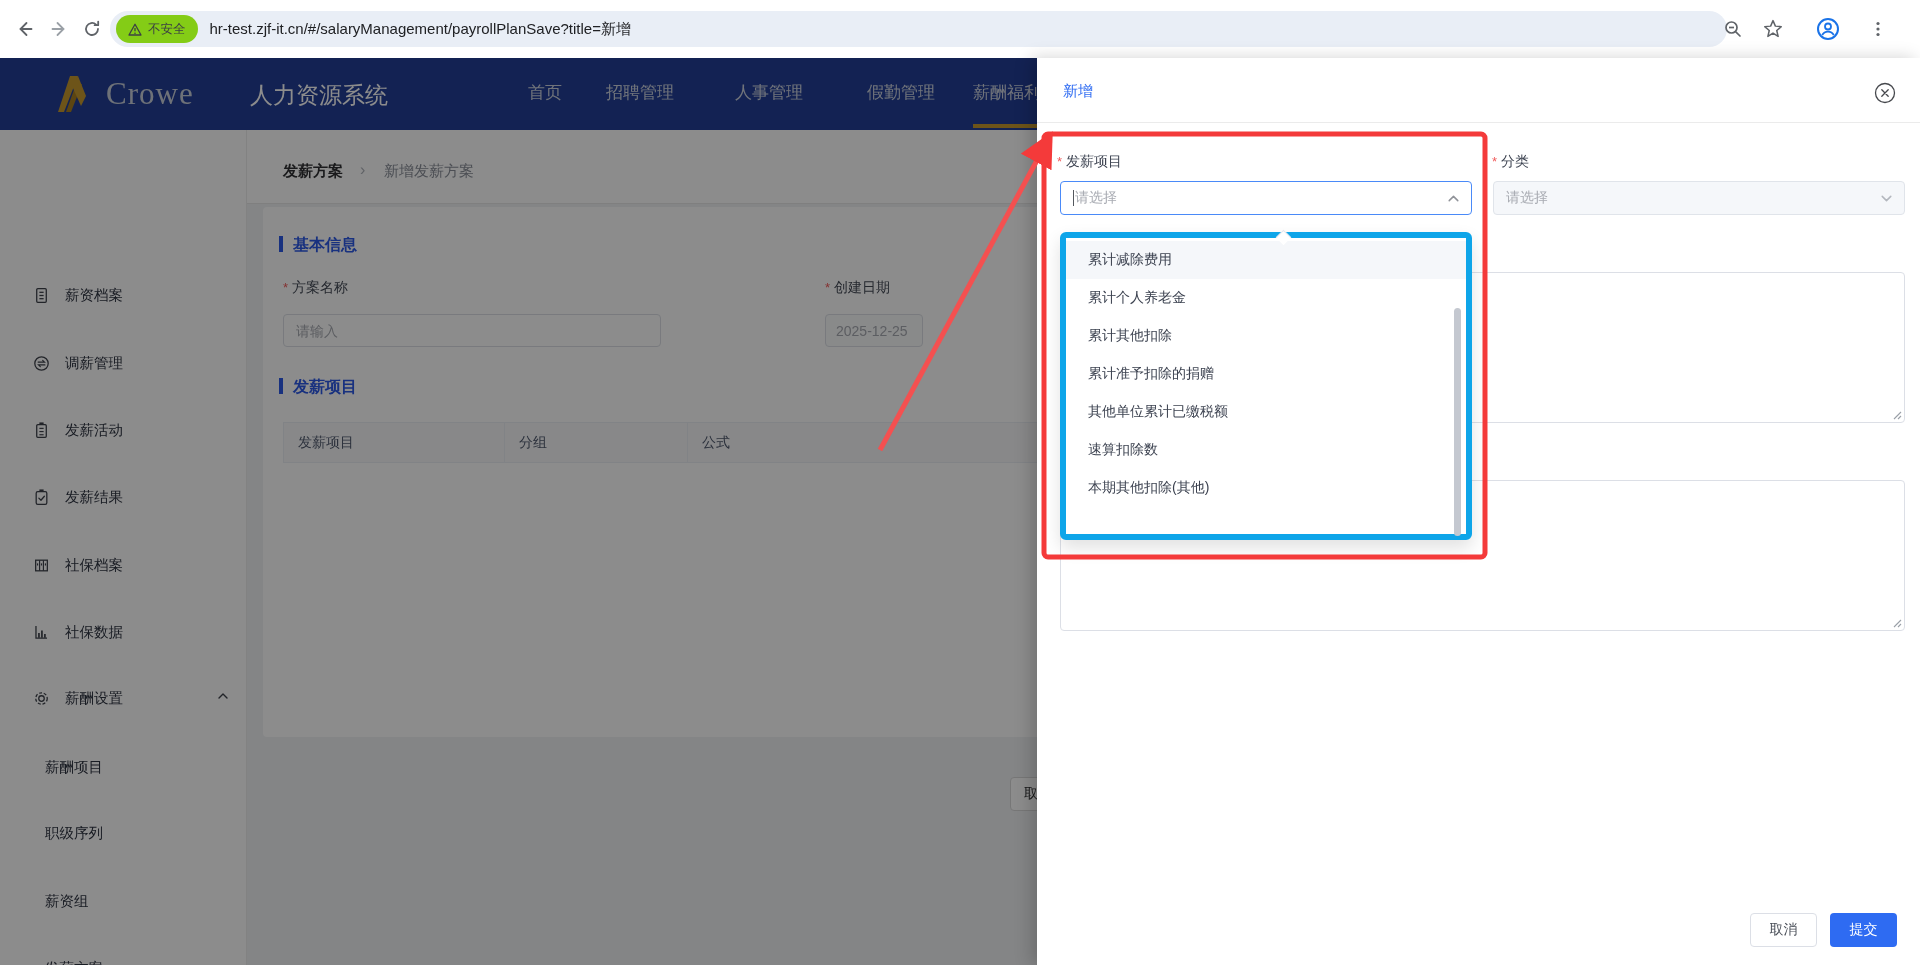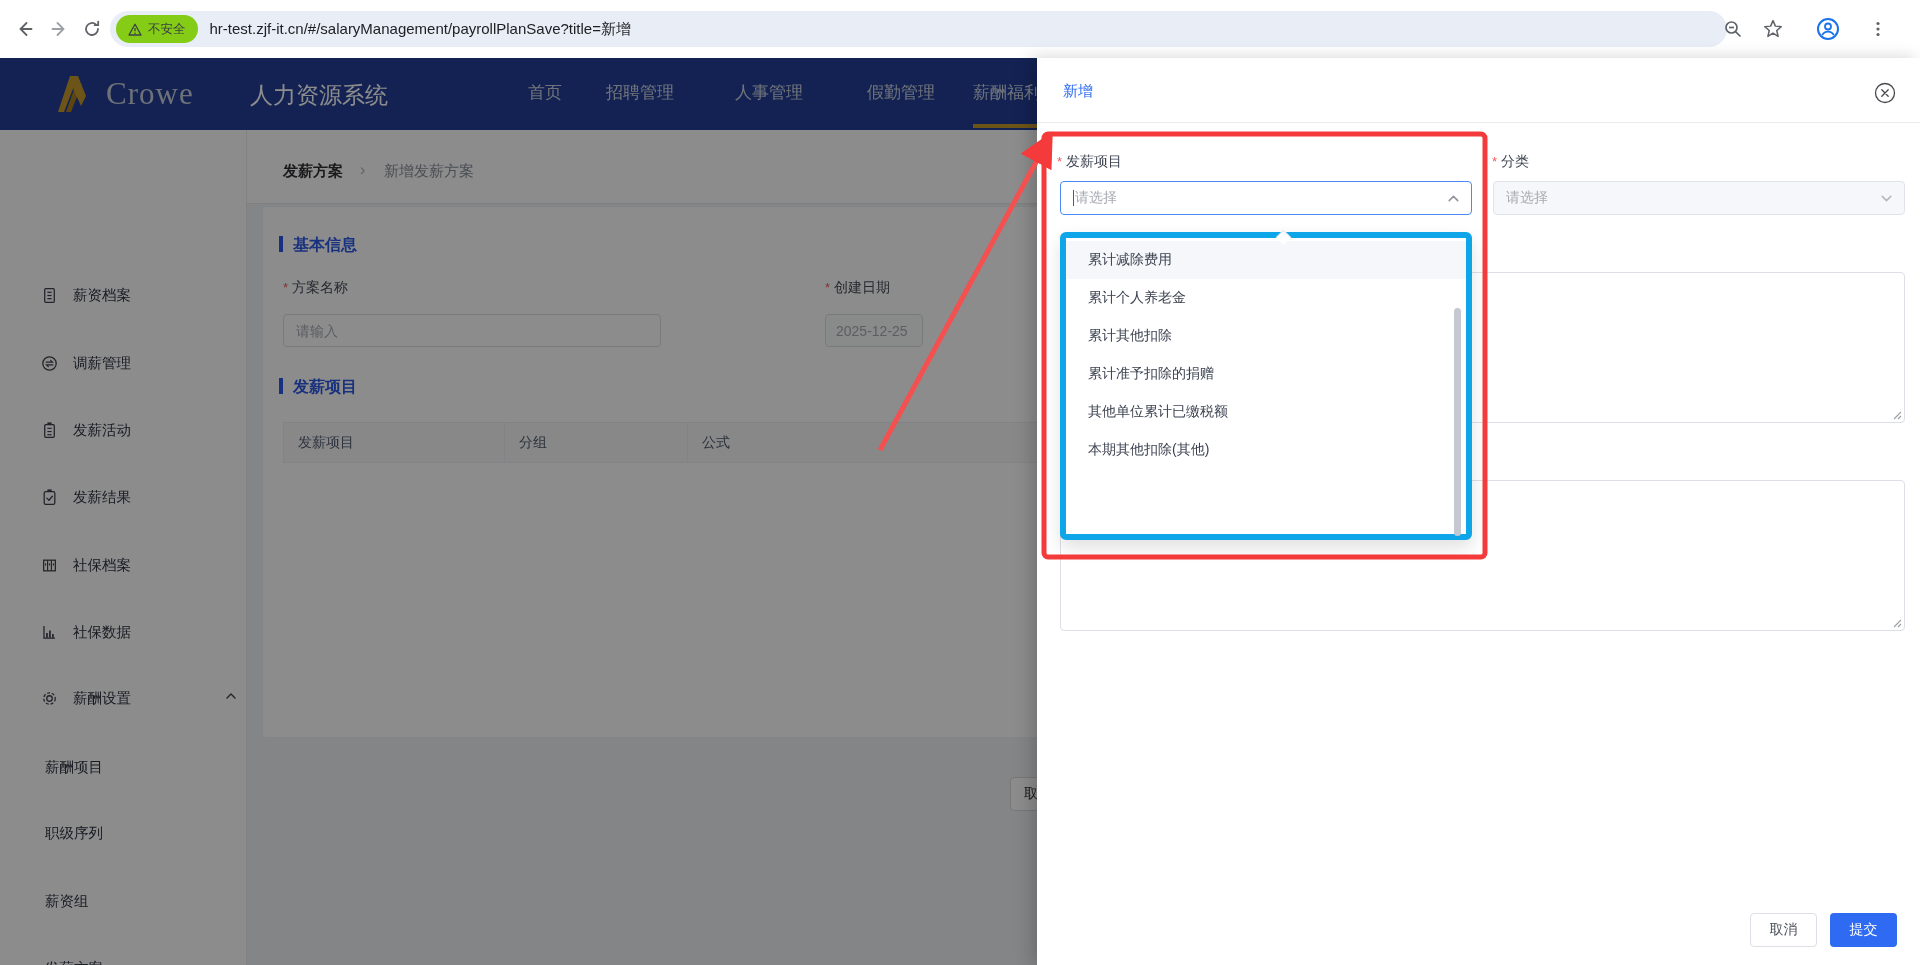--- a/index.html
+++ b/index.html
@@ -17,21 +17,21 @@
   
   .navbar { position:absolute; left:0; top:58px; width:1920px; height:88px; background:#233f97; z-index:1; }
   .logo-mark { position:absolute; left:56px; top:16px; }
   .logo-crowe { position:absolute; left:106px; top:18px; font-family:"Liberation Serif","DejaVu Serif",serif; font-size:31px; color:#c9cfdb; letter-spacing:1px; }
   .app-title { position:absolute; left:250px; top:22px; font-size:23px; font-weight:normal; color:#ffffff; }
   .nav-item { position:absolute; top:23px; font-size:17px; color:#ccd2df; cursor:pointer; white-space:nowrap; }
   .nav-underline { position:absolute; left:973px; top:66px; width:68px; height:4px; background:#c79a2f; }
 
   
   .sidebar { position:absolute; left:0; top:130px; width:247px; height:835px; background:#ffffff; z-index:1; border-right:1px solid #ededed; }
-  .side-item { position:absolute; left:16px; width:247px; height:26px; display:flex; align-items:center; cursor:pointer; }
+  .side-item { position:absolute; left:8px; width:247px; height:26px; display:flex; align-items:center; cursor:pointer; }
   .side-item .ic { position:absolute; left:25px; width:17px; height:17px; }
   .side-item .lb { position:absolute; left:57px; font-size:14.5px; color:#2f3542; white-space:nowrap; }
   .side-sub { position:absolute; left:45px; font-size:14.5px; color:#2f3542; cursor:pointer; white-space:nowrap; }
   .side-chevron { position:absolute; left:208px; top:4px; }
 
   
   .main-bg { position:absolute; left:247px; top:130px; width:1673px; height:835px; background:#f0f2f5; z-index:1; }
   .crumb-bar { position:absolute; left:247px; top:130px; width:1673px; height:74px; background:#ffffff; border-bottom:1px solid #e8e8e8; z-index:1; }
   .crumb-main { position:absolute; left:283px; top:162px; font-size:15px; font-weight:bold; color:#303133; z-index:2; }
   .crumb-sep  { position:absolute; left:360px; top:161px; font-size:16px; color:#b0b4bb; z-index:2; }
@@ -296,20 +296,21 @@
   </div>
 
   <div class="dropdown">
     <div class="dd-notch"></div>
     <div class="dd-list">
       <div class="dd-opt hl">累计减除费用</div>
       <div class="dd-opt">累计个人养老金</div>
       <div class="dd-opt">累计其他扣除</div>
       <div class="dd-opt">累计准予扣除的捐赠</div>
       <div class="dd-opt">其他单位累计已缴税额</div>
+      <div class="dd-opt">速算扣除数</div>
       <div class="dd-opt">本期其他扣除(其他)</div>
     </div>
     <div class="dd-scroll"></div>
   </div>
 
   <button class="btn-default" style="left:713px; top:855px; width:67px;">取消</button>
   <button class="btn-primary" style="left:793px; top:855px; width:67px;">提交</button>
 </div>
 
 <svg class="annotations">

